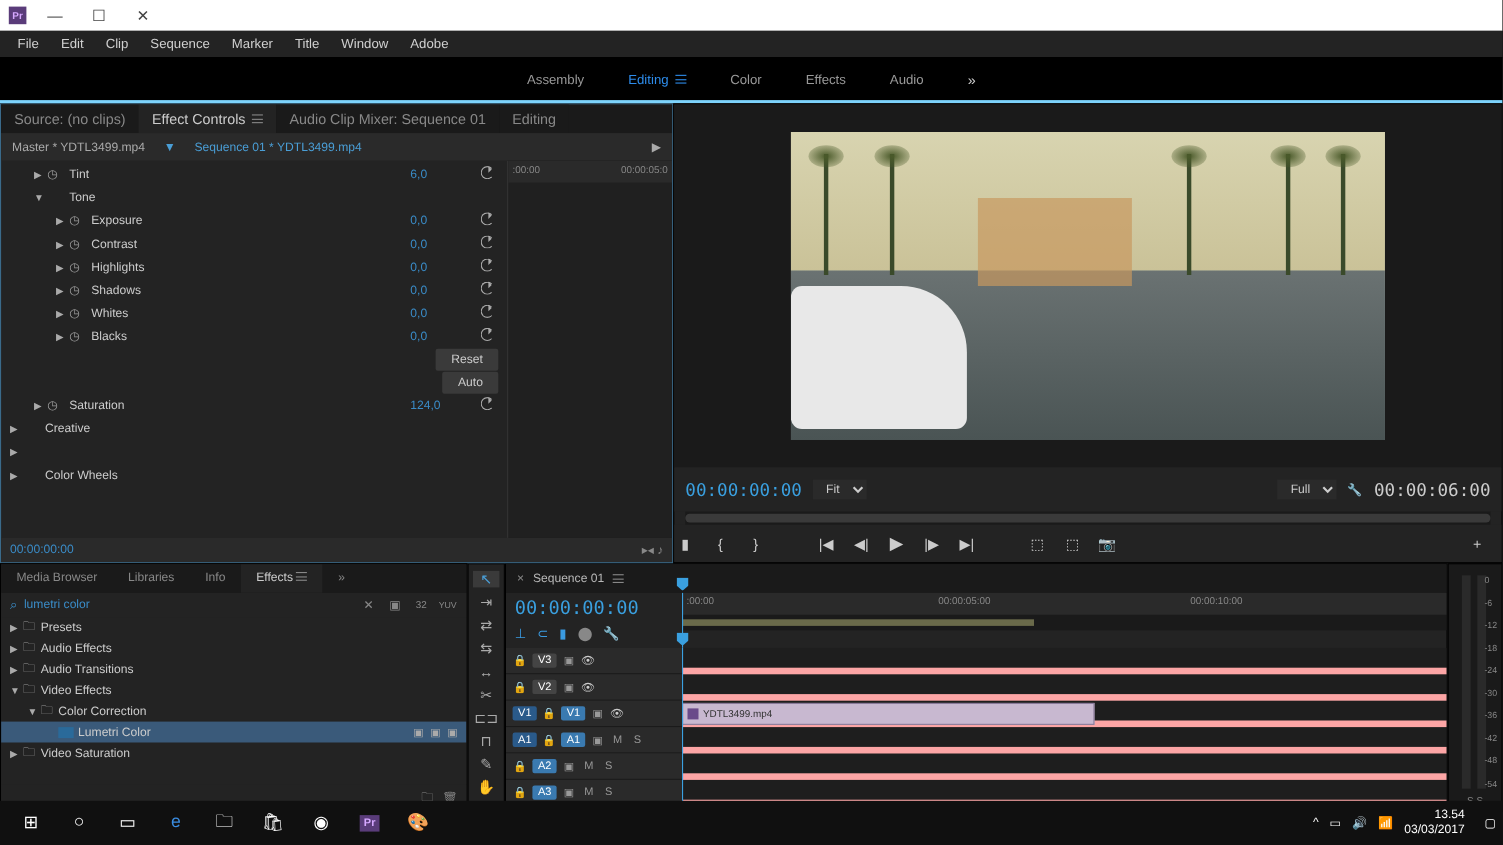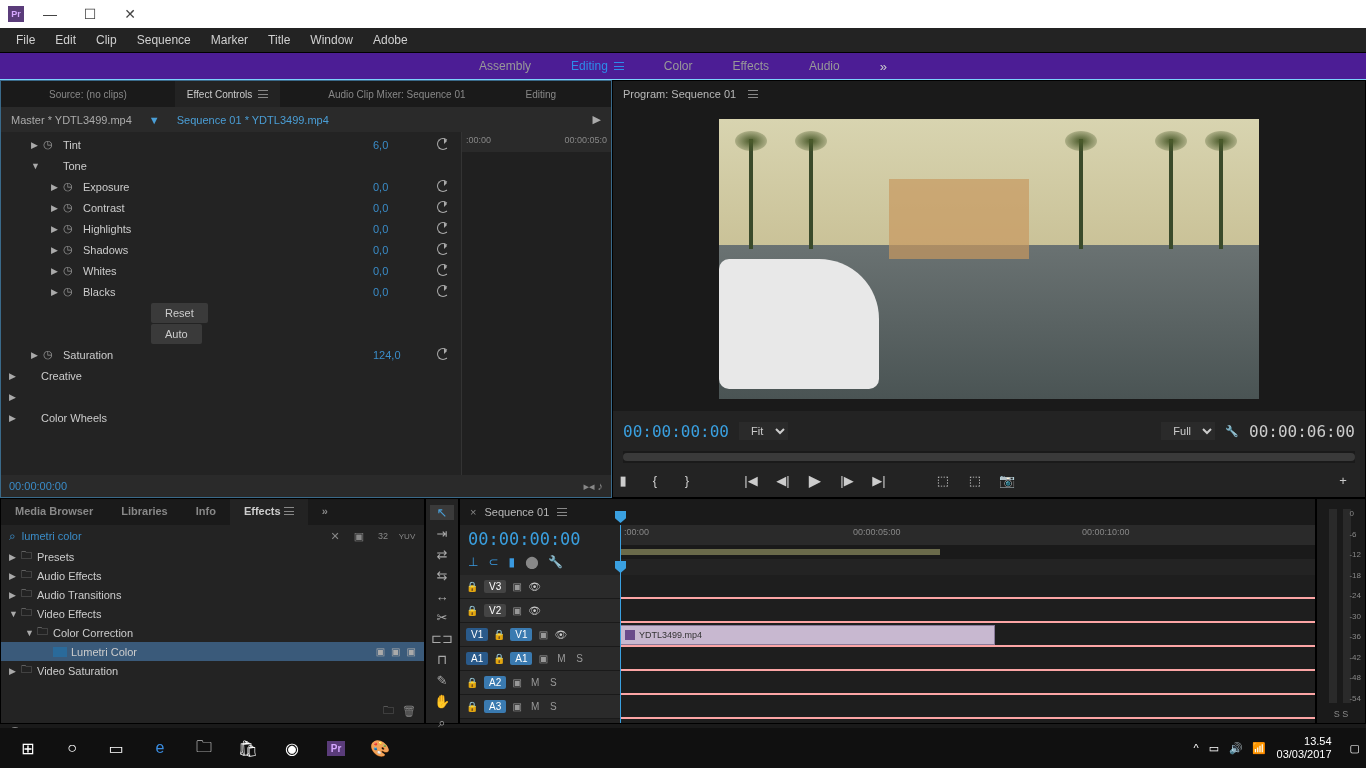--- a/index.html
+++ b/index.html
@@ -3,48 +3,48 @@
 <meta charset="utf-8">
 <style>
 * { box-sizing: border-box; margin: 0; padding: 0; font-family: "Segoe UI", Tahoma, sans-serif; }
 body { background: #1a1a1a; color: #b8b8b8; font-size: 11px; overflow: hidden; width: 1366px; height: 768px; }
 .titlebar { background: #fff; height: 28px; display: flex; align-items: center; padding: 0 8px; color: #333; font-size: 12px; }
 .titlebar .app-icon { width: 16px; height: 16px; background: #5a3c7a; margin-right: 6px; display: flex; align-items: center; justify-content: center; color: #d6a8ff; font-size: 9px; font-weight: bold; }
 .titlebar .title { flex: 1; }
 .titlebar .win-btn { width: 40px; height: 28px; display: flex; align-items: center; justify-content: center; font-size: 14px; color:#444;}
 .menubar { background: #232323; height: 24px; display: flex; align-items: center; padding: 0 6px; gap: 0; }
 .menubar .item { padding: 4px 10px; color: #d0d0d0; font-size: 12px; cursor:default;}
-.workspacebar { background: #4c1d95; height: 28px; display: flex; align-items: center; justify-content: center; gap: 40px; border-top:1px solid #000; border-bottom:1px solid #7dd3fc;}
+.workspacebar { background: #000000; height: 42px; display: flex; align-items: center; justify-content: center; gap: 40px; border-top:1px solid #000; border-bottom:3px solid #7dd3fc;}
 .workspacebar .ws { color: #999; font-size: 12px; display:flex; align-items:center; gap:6px;}
 .workspacebar .ws.active { color: #2d8ceb; }
 .workspacebar .ws .menu-lines { display:inline-block; width:10px; height:8px; border-top:1px solid currentColor; border-bottom:1px solid currentColor; position:relative;}
 .workspacebar .ws .menu-lines:after{content:"";position:absolute;top:3px;left:0;right:0;border-top:1px solid currentColor;}
 .workspacebar .more { color:#ccc; font-size:13px;}
 .main { display: flex; height: 418px; }
 .panel { background: #232323; border: 1px solid #000; position: relative; }
 .panel-tabs { display: flex; height: 26px; background: #1a1a1a; align-items: stretch; }
-.panel-tab { padding: 8px 12px; color: #888; font-size: 10px; background: #1a1a1a; display:flex; align-items:center; gap:6px;margin-left:36px;}
+.panel-tab { padding: 8px 12px; color: #888; font-size: 13px; background: #1a1a1a; display:flex; align-items:center; gap:6px;}
 .panel-tab.active { background: #232323; color: #ccc; }
 .menu-icon { display:inline-block; width:10px;height:8px;border-top:1px solid #888;border-bottom:1px solid #888;position:relative;}
 .menu-icon:after{content:"";position:absolute;top:3px;left:0;right:0;border-top:1px solid #888;}
 
 .ec-panel { flex: 0 0 612px; display:flex; flex-direction:column; border:1px solid #3a6a8a;}
 .ec-header { padding: 6px 10px; background:#2a2a2a; color:#aaa; display:flex; align-items:center; gap:17px;}
 .ec-header .blue { color:#4a9ed6; }
 .ec-body { flex:1; display:flex; overflow:hidden;}
 .ec-props { flex:1; overflow-y:auto; padding: 2px 0;}
 .ec-row { display:flex; align-items:center; height:21px; padding:0 8px;}
 .ec-row .arrow { width:12px; color:#aaa; font-size:9px;}
 .ec-row .stopw { width:16px; color:#999; font-size:11px;}
 .ec-row .label { flex:1; color:#ccc; padding-left:4px;}
 .ec-row .val { width:60px; color:#3a8cc8; text-align:left;}
 .ec-row .reset { width:20px; color:#aaa; text-align:center;}
 .ec-row.indent1 { padding-left:30px;}
 .ec-row.indent2 { padding-left:50px;}
-.ec-row.btn-row { justify-content:flex-start; padding-left:150px;}
+.ec-row.btn-row { justify-content:flex-end; padding-left:150px;}
 .ec-btn { background:#3a3a3a; color:#ccc; padding:4px 14px; border-radius:2px; font-size:11px;}
 .ec-timeline { width:150px; background:#202020; border-left:1px solid #333;}
 .ec-timeline .ruler { height:20px; background:#2a2a2a; font-size:9px; color:#888; display:flex; padding:3px 4px; justify-content:space-between;}
 .ec-footer { height:22px; background:#2a2a2a; display:flex; align-items:center; padding:0 8px; color:#3a8cc8;}
 
 .prog-panel { flex:1; display:flex; flex-direction:column;}
 .prog-tabs { height:26px; display:flex; align-items:center; padding:0 10px; background:#1a1a1a;}
 .preview-area { flex:1; background:#1a1a1a; display:flex; align-items:center; justify-content:center; padding:10px;}
 .preview-img { width:540px; height:280px; background:linear-gradient(180deg,#d4d0a8 0%,#c8c49a 30%,#7a8a8a 55%,#5a6565 100%); position:relative; overflow:hidden;}
 .preview-img .sky{position:absolute;top:0;left:0;right:0;height:45%;background:linear-gradient(180deg,#d8d4b0,#cac298);}
@@ -58,21 +58,21 @@
 .prog-controls .tc.right{color:#ccc;}
 .prog-controls select{background:#2a2a2a;color:#ccc;border:none;font-size:11px;padding:2px 8px;}
 .prog-timeline { height:12px; background:#1a1a1a; margin:0 10px; position:relative;}
 .prog-timeline .bar{height:8px;background:#3a3a3a;border-radius:4px;margin-top:2px;}
 .transport { height:34px; display:flex; align-items:center; justify-content:center; gap:12px; background:#232323;}
 .transport .btn { color:#ccc; font-size:13px; width:20px; text-align:center;}
 .transport .btn.play { font-size:16px;}
 
 .bottom { display:flex; height: 226px;}
 .effects-panel { flex:0 0 425px; display:flex; flex-direction:column; border:1px solid #000;}
-.eff-tabs { display:flex; height:26px; background:#1a1a1a; align-items:stretch;font-weight:bold;}
+.eff-tabs { display:flex; height:26px; background:#1a1a1a; align-items:stretch;}
 .eff-tab { padding:6px 14px; color:#888; font-size:11px;}
 .eff-tab.active { background:#232323; color:#ccc;}
 .eff-search { display:flex; align-items:center; padding:4px 8px; gap:6px; background:#232323;}
 .eff-search .mag { color:#3a8cc8; font-size:12px;}
 .eff-search input { flex:1; background:transparent; border:none; color:#3a8cc8; font-size:11px; outline:none;}
 .eff-search .ico { color:#888; width:18px; text-align:center; font-size:11px;}
 .eff-tree { flex:1; overflow:auto; background:#232323;}
 .tree-row { display:flex; align-items:center; height:19px; padding:0 8px; color:#ccc;}
 .tree-row .arrow { width:12px; font-size:9px; color:#aaa;}
 .tree-row .folder { width:16px; color:#999; font-size:11px;}
@@ -97,21 +97,21 @@
 .tl-ruler span{flex:1;}
 .tl-playbar{height:14px;background:#1a1a1a;position:relative;}
 .tl-playbar .range{position:absolute;left:0;width:46%;height:6px;top:4px;background:#6a6a4a;}
 .tl-tracks{flex:1;display:flex;}
 .tl-track-headers{width:160px;}
 .track-head{height:24px;display:flex;align-items:center;gap:4px;padding:0 6px;font-size:10px;color:#ccc;border-bottom:1px solid #1a1a1a;background:#2a2a2a;}
 .track-head .tag{background:#3a7ab0;color:#fff;padding:1px 5px;font-size:10px;border-radius:2px;}
 .track-head .tag.src{background:#2a5a8a;}
 .track-head .lock,.track-head .eye,.track-head .m,.track-head .s{width:14px;text-align:center;color:#999;font-size:10px;}
 .tl-track-content{flex:1;position:relative;background:#1e1e1e;}
-.track-lane{height:24px;border-bottom:2px solid #fca5a5;position:relative;}
+.track-lane{height:24px;border-bottom:6px solid #fca5a5;position:relative;}
 .clip{position:absolute;left:0;width:54%;height:20px;top:2px;background:#c8b8d0;border:1px solid #8a7a9a;font-size:9px;padding:2px 4px;color:#333;display:flex;align-items:center;gap:4px;}
 .clip .fx{width:10px;height:10px;background:#6a4a8a;}
 .playhead{position:absolute;left:0;top:0;bottom:0;width:1px;background:#3aa0e0;}
 .playhead:before{content:"";position:absolute;top:-14px;left:-5px;width:11px;height:12px;background:#3aa0e0;clip-path:polygon(0 0,100% 0,100% 60%,50% 100%,0 60%);}
 
 .meters{flex:0 0 50px;background:#1a1a1a;border:1px solid #000;position:relative;padding:6px 4px;}
 .meter{position:absolute;bottom:20px;top:10px;width:8px;background:#2a2a2a;}
 .meter.l{left:12px;}.meter.r{left:26px;}
 .meter-labels{position:absolute;right:4px;top:10px;bottom:20px;font-size:8px;color:#888;display:flex;flex-direction:column;justify-content:space-between;}
 .meter-foot{position:absolute;bottom:4px;left:0;right:0;text-align:center;font-size:9px;color:#888;}
@@ -272,25 +272,20 @@
       </div>
     </div>
     <div class="ec-footer">
       <span>00:00:00:00</span>
       <span style="flex:1"></span>
       <span style="color:#888">▸◂ ♪</span>
     </div>
   </div>
 
   <div class="panel prog-panel">
-    <div class="prog-tabs">
-      <span>Program: Sequence 01</span>
-      <span style="width:12px"></span>
-        <span class="menu-icon"></span>
-    </div>
     <div class="preview-area">
       <div class="preview-img">
         <div class="sky"></div>
           <div class="road"></div>
         <div class="building"></div>
         <div class="palm" style="left:30px"></div>
           <div class="palm" style="left:90px"></div>
           <div class="palm" style="left:360px"></div>
           <div class="palm" style="left:450px"></div>
           <div class="palm" style="left:500px"></div>

